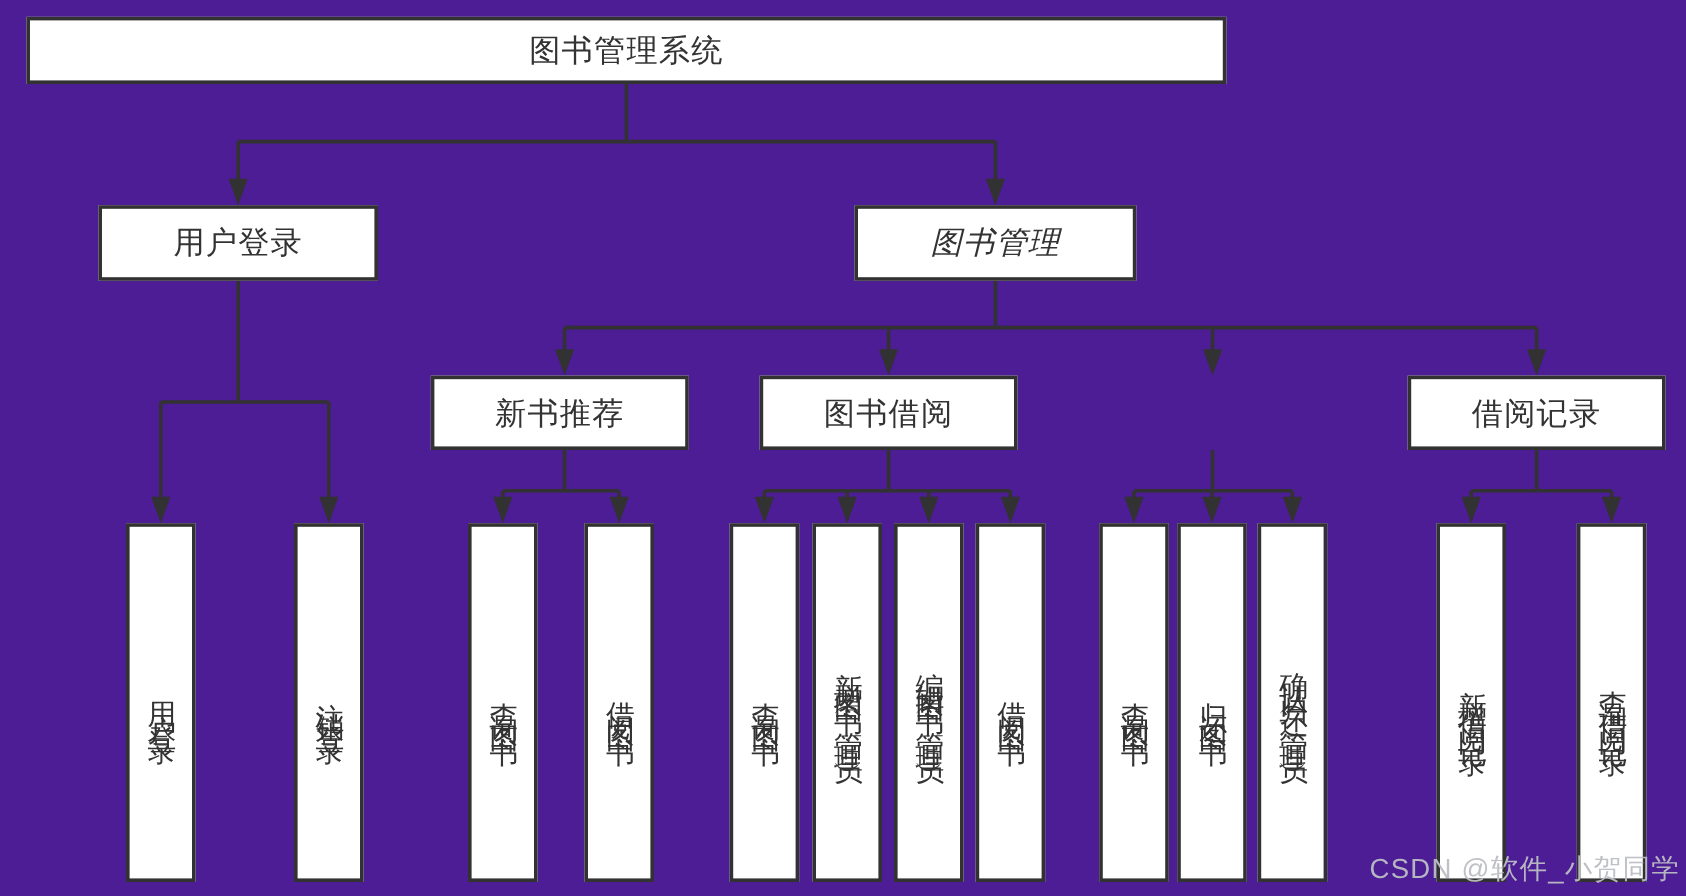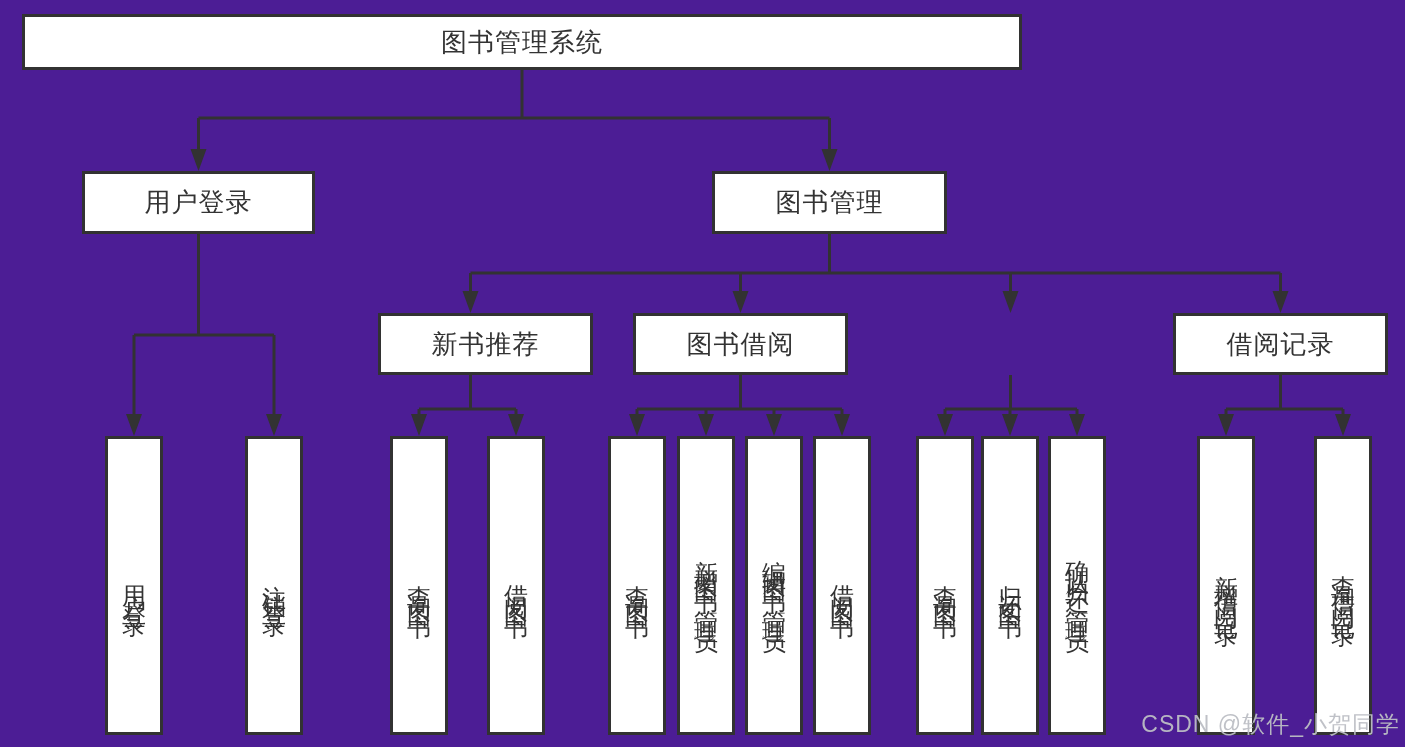--- a/index.html
+++ b/index.html
@@ -103,25 +103,25 @@
       M1335 414 H1351 L1343 436 Z"></path>
   </svg>
 
   <div class="node hbox title" style="left:22px; top:14px; width:1000px; height:56px;">
     <span>图书管理系统</span>
   </div>
 
   <div class="node hbox" style="left:82px; top:171px; width:233px; height:63px;">
     <span>用户登录</span>
   </div>
-  <div class="node hbox" style="left:712px; top:171px; width:235px; height:63px;">
+  <div class="node hbox" style="left:712px; top:171px; width:235px; height:63px;font-style:italic;">
     <span>图书管理</span>
   </div>
 
-  <div class="node hbox" style="left:378px; top:313px; width:215px; height:62px;">
+  <div class="node hbox" style="left:359px; top:313px; width:215px; height:62px;">
     <span>新书推荐</span>
   </div>
   <div class="node hbox" style="left:633px; top:313px; width:215px; height:62px;">
     <span>图书借阅</span>
   </div>
   <div class="node hbox" style="left:1173px; top:313px; width:215px; height:62px;">
     <span>借阅记录</span>
   </div>
 
   <div class="node leaf" style="left:105px;">

